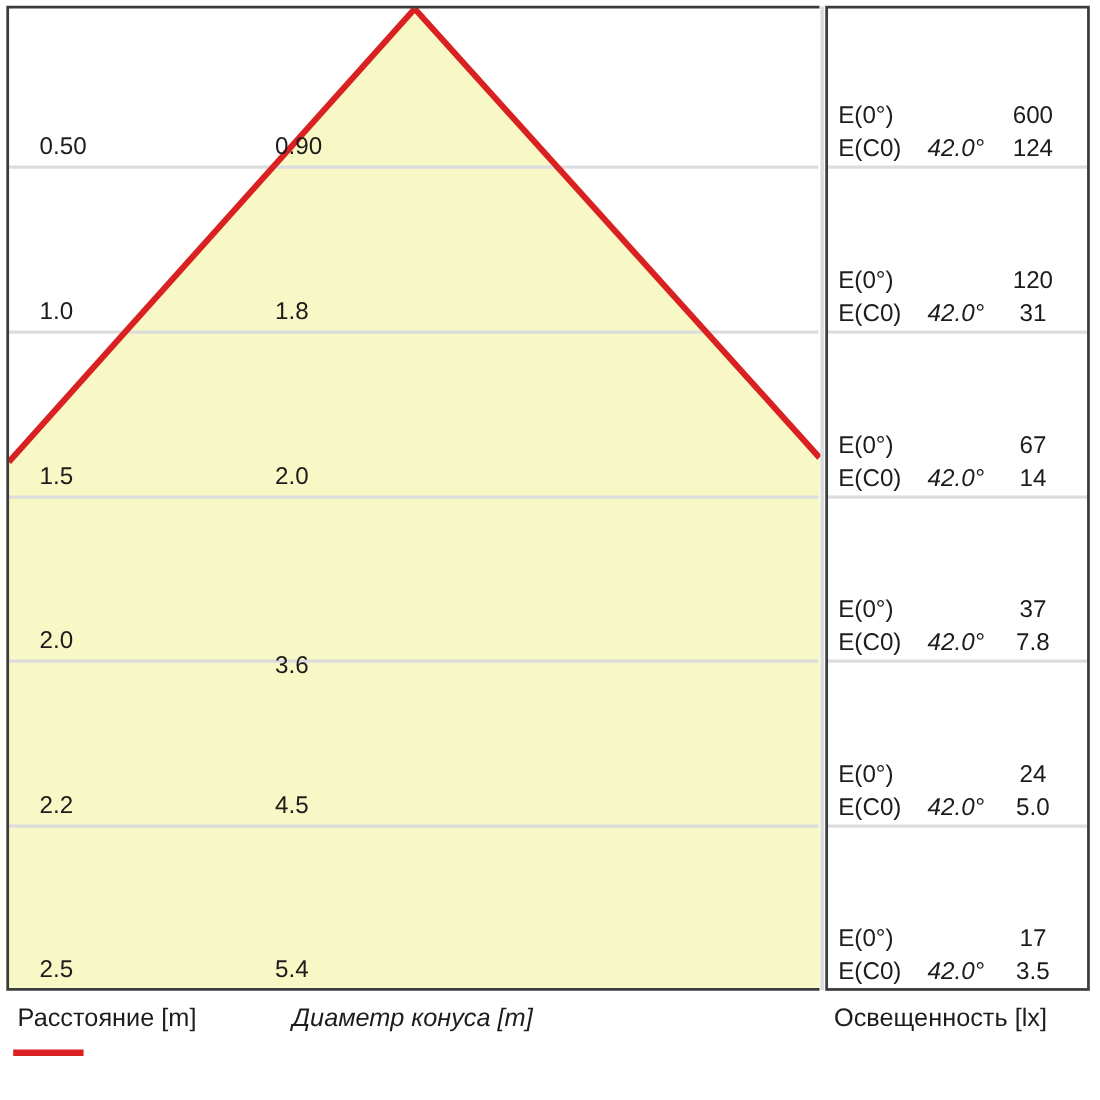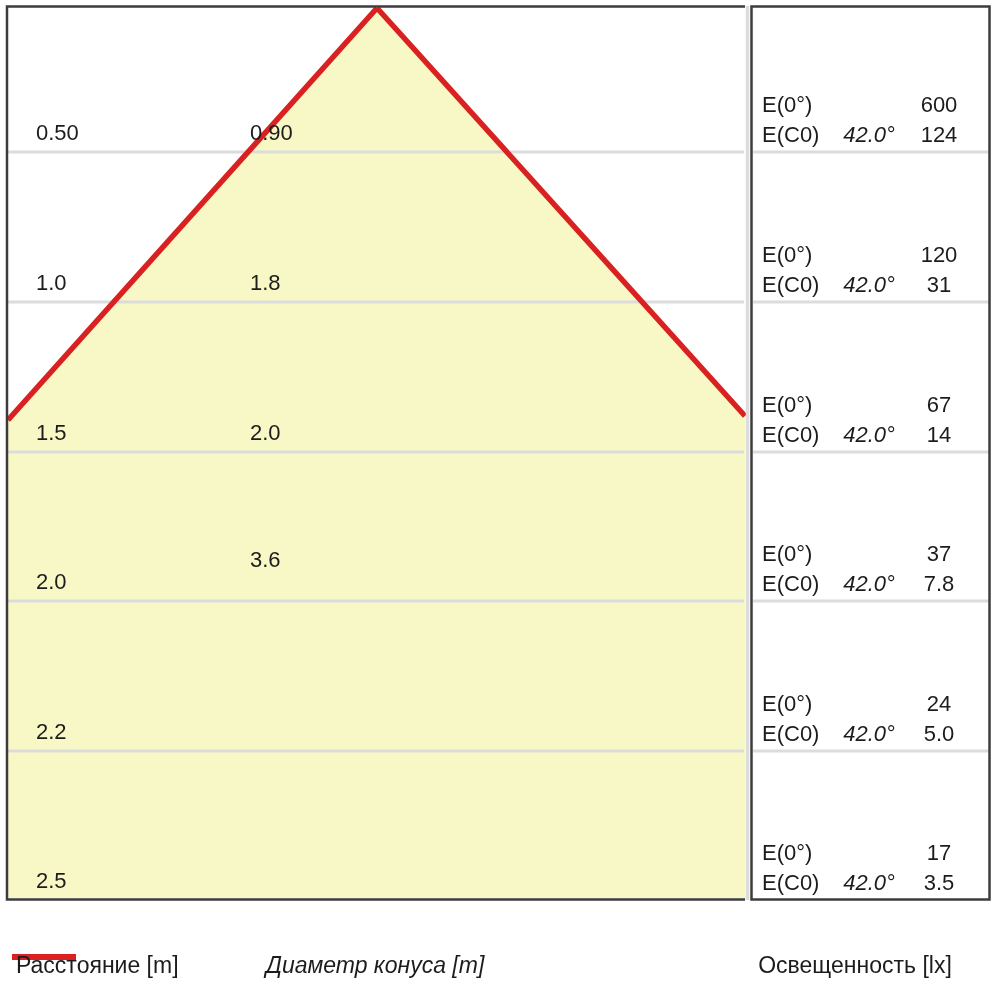--- a/index.html
+++ b/index.html
@@ -25,21 +25,21 @@
   .dist{left:16px;margin-left:20px;}
   .diam{left:250px;width:250px;text-align:left;}
   .panel-block{
     position:absolute;z-index:2;left:762px;width:214px;height:60px;
     display:grid;grid-template-columns:74px 1fr 74px;grid-auto-rows:30px;
     font-size:22px;line-height:30px;align-items:center;
   }
   .pl{text-align:left;}
   .pc{text-align:center;font-style:italic;}
   .pv{text-align:center;}
-  .axis-lbl{position:absolute;z-index:2;top:910px;font-size:23px;line-height:30px;white-space:nowrap;margin-top:40px;}
+  .axis-lbl{position:absolute;z-index:2;top:910px;font-size:23px;line-height:30px;white-space:nowrap;}
   .axis-dist{left:16px;}
   .axis-diam{left:250px;width:250px;text-align:center;font-style:italic;}
   .axis-illum{right:15px;width:260px;text-align:center;}
   .legend-lbl{position:absolute;z-index:2;left:86px;top:943px;font-size:23px;line-height:30px;white-space:nowrap;}
 </style>
 </head>
 <body>
 
 <div class="stage">
 
@@ -79,21 +79,23 @@
   <div class="lbl dist" style="top:120px">0.50</div>
   <div class="lbl dist" style="top:270px">1.0</div>
   <div class="lbl dist" style="top:420px">1.5</div>
   <div class="lbl dist" style="top:569px">2.0</div>
   <div class="lbl dist" style="top:719px">2.2</div>
   <div class="lbl dist" style="top:868px">2.5</div>
 
   <div class="lbl diam" style="top:120px">0.90</div>
   <div class="lbl diam" style="top:270px">1.8</div>
   <div class="lbl diam" style="top:420px">2.0</div>
-  <div class="lbl diam" style="top:547px">3.6</div>
+  <div class="lbl diam" style="top:592px">3.6</div>
+  <div class="lbl diam" style="top:719px">4.5</div>
+  <div class="lbl diam" style="top:868px">5.4</div>
 
   <div class="panel-block" style="top:90px">
     <span class="pl">E(0°)</span>
       <span class="pc"></span>
       <span class="pv">600</span>
     <span class="pl">E(C0)</span>
       <span class="pc">42.0°</span>
       <span class="pv">124</span>
   </div>
   <div class="panel-block" style="top:240px">

